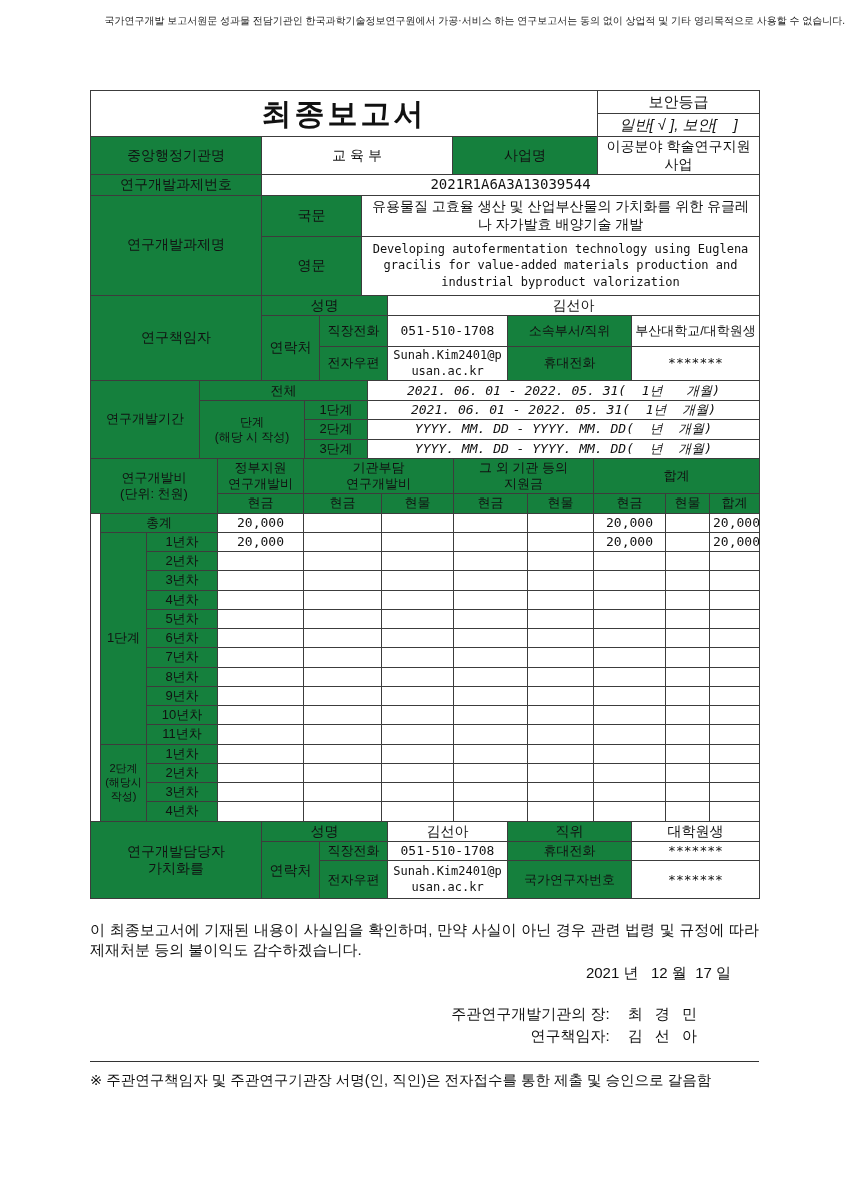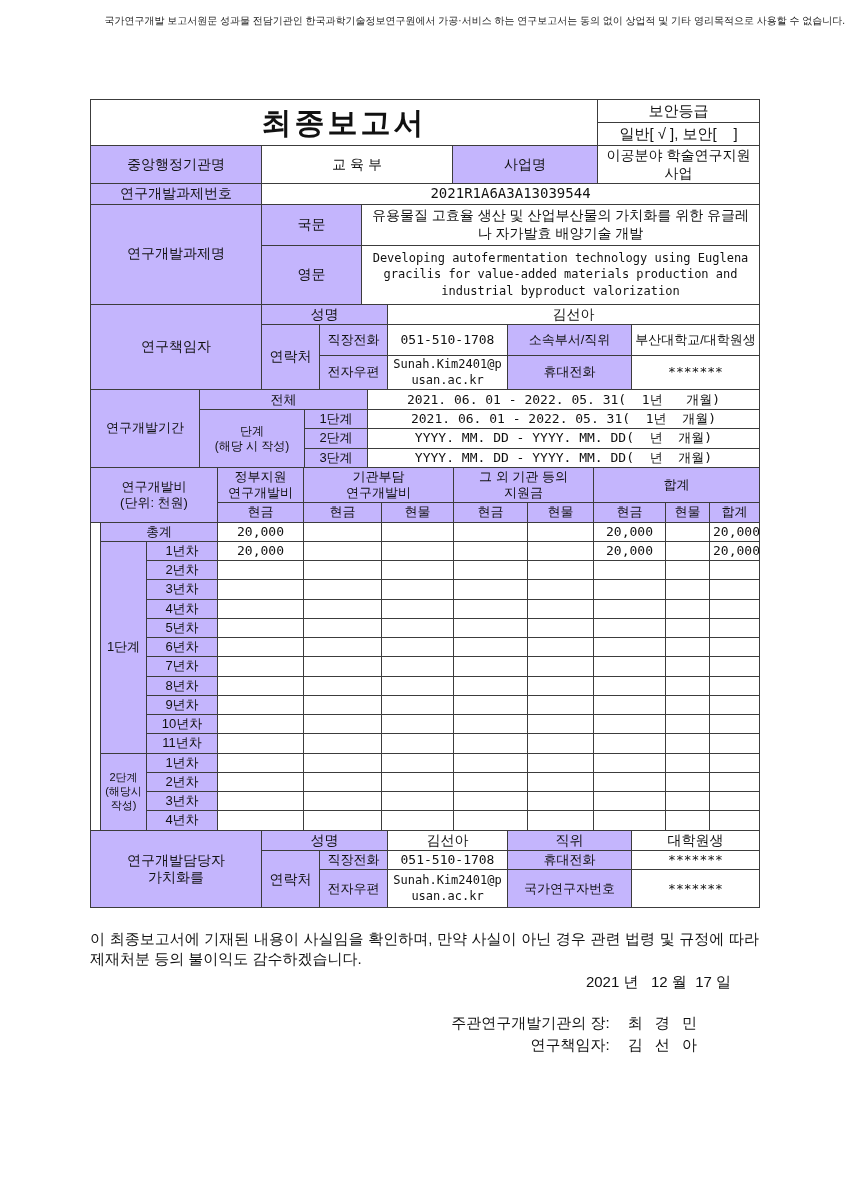--- a/index.html
+++ b/index.html
@@ -5,28 +5,28 @@
   html,body{margin:0;padding:0;}
   body{
     width:849px;height:1200px;position:relative;background:#ffffff;
     font-family:"Liberation Sans","DejaVu Sans",sans-serif;color:#111;
     -webkit-font-smoothing:antialiased;
   }
   .top-note{
     position:absolute;top:14px;right:4px;font-size:10px;color:#222;
     letter-spacing:0;white-space:nowrap;
   }
-  .doc{position:absolute;left:90px;top:100px;width:669px;}
+  .doc{position:absolute;left:90px;top:91px;width:669px;}
   table{border-collapse:collapse;table-layout:fixed;width:669px;margin-top:-1px;}
   td{
     border:1px solid #3c3c3c;text-align:center;vertical-align:middle;
     padding:1px 3px;font-size:14px;line-height:1.25;overflow:hidden;
   }
-  .g{background:#c4b5fd;}
-  .pre{white-space:pre;}
+  .g{background:#15803d;}
+  .pre{white-space:pre;font-style:italic;}
   .title-cell{font-size:30px;font-weight:bold;letter-spacing:3px;}
   .sec{font-size:15px;}
   .small{font-size:13px;}
   .xsmall{font-size:12px;}
   .xxsmall{font-size:11px;}
   .num{font-family:"DejaVu Sans Mono","Liberation Mono",monospace;font-size:13px;}
   .eng{font-family:"DejaVu Sans Mono","Liberation Mono",monospace;font-size:12px;line-height:1.35;}
   .email{font-family:"DejaVu Sans Mono","Liberation Mono",monospace;font-size:12px;word-break:break-all;line-height:1.3;}
   .sp{background:#ffffff;}
   .decl{margin-top:21px;font-size:15px;line-height:1.32;text-align:justify;}
@@ -445,14 +445,15 @@
 
   <div class="sign-block">
     <div>
       <span>주관연구개발기관의 장:</span><span class="sign-name">최 경 민</span>
     </div>
     <div>
       <span>연구책임자:</span><span class="sign-name">김 선 아</span>
     </div>
   </div>
 
+  <div class="footnote">※ 주관연구책임자 및 주관연구기관장 서명(인, 직인)은 전자접수를 통한 제출 및 승인으로 갈음함</div>
 
 </div>
 
 </body></html>

